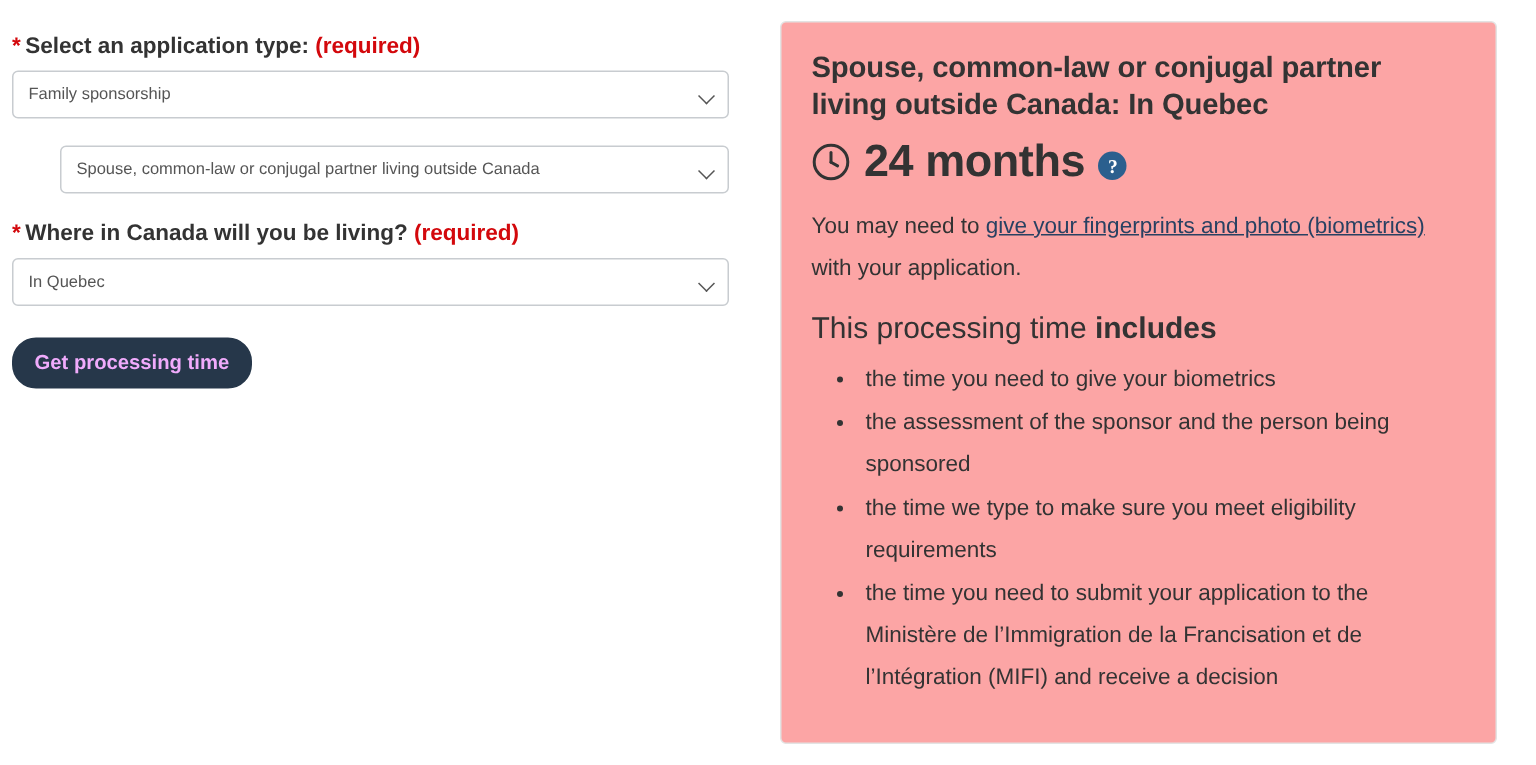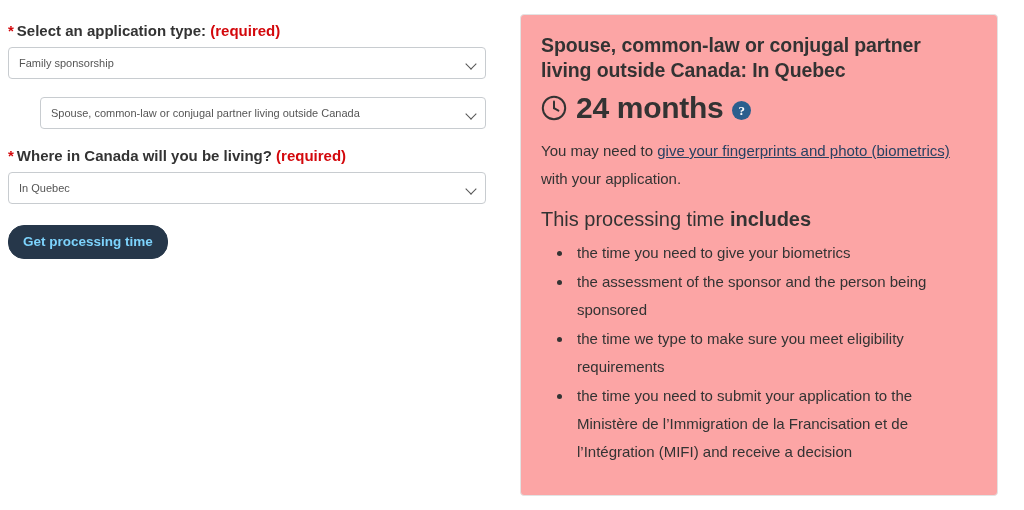--- a/index.html
+++ b/index.html
@@ -79,21 +79,21 @@
     width: 7px;
     height: 7px;
     border-left: 1.6px solid #555;
     border-bottom: 1.6px solid #555;
     transform: rotate(-45deg);
   }
   .submit-btn {
     display: inline-block;
     margin-top: 3px;
     background: #26374a;
-    color: #7dd3fc;
+    color: #f0abfc;
     border: 1px solid #26374a;
     border-radius: 16px;
     font-size: 13.5px;
     font-weight: bold;
     padding: 8px 14px 9px 14px;
     cursor: pointer;
     font-family: "Liberation Sans", sans-serif;
   }
 
   

